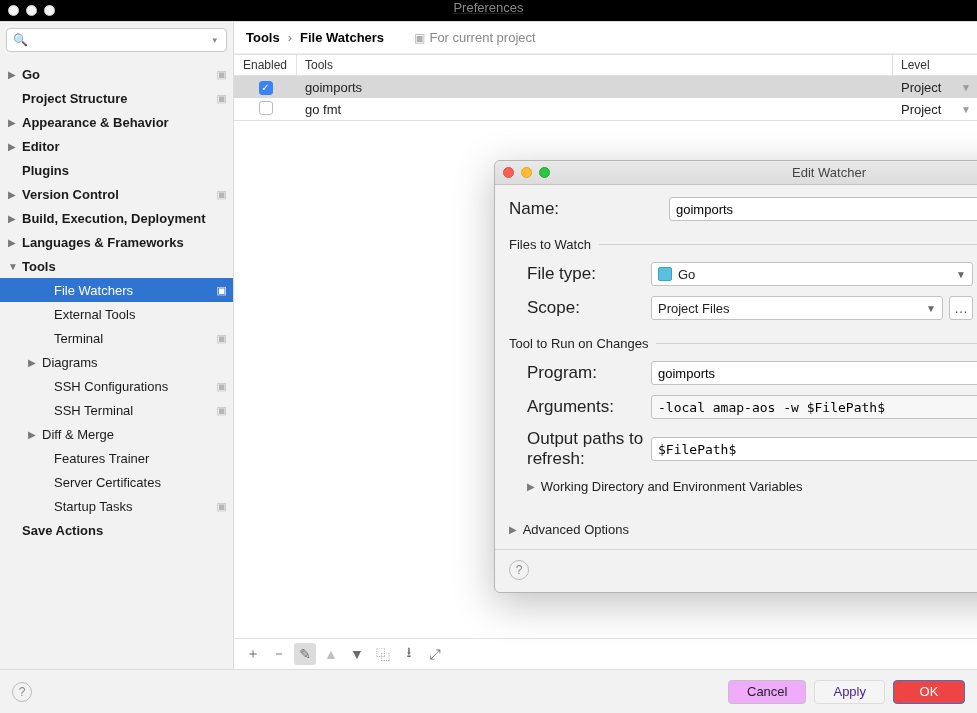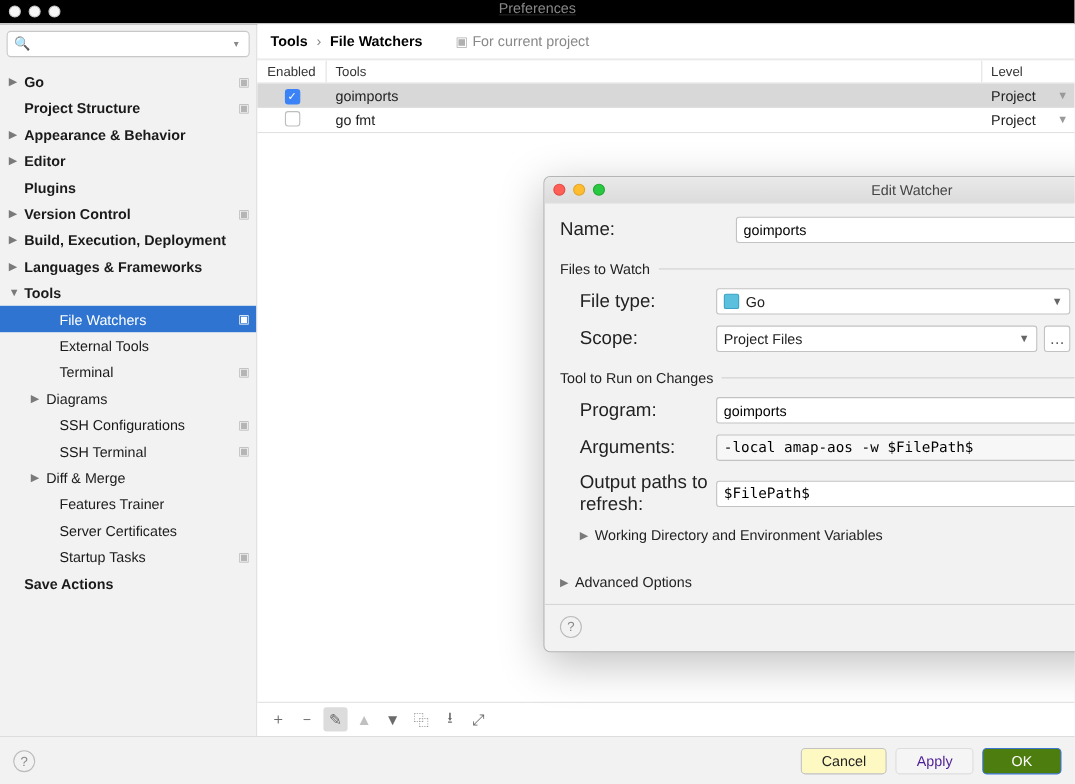--- a/index.html
+++ b/index.html
@@ -59,23 +59,23 @@
 
 .bottom-tb { display: flex; align-items: center; gap: 4px; padding: 4px 8px; border-top: 1px solid #e1e1e1; background: #fff; position: absolute; bottom: 0; left: 0; right: 0; }
 .bottom-tb .tbtn { width: 22px; height: 22px; display: flex; align-items: center; justify-content: center; color: #6b6b6b; border-radius: 3px; font-size: 14px; }
 .bottom-tb .tbtn.active { background: #dcdcdc; }
 
 
 .footer { height: 44px; border-top: 1px solid #dcdcdc; display: flex; align-items: center; padding: 0 12px; background: #f2f2f2; }
 .footer .help { width: 20px; height: 20px; border: 1px solid #bbb; border-radius: 50%; display: flex; align-items: center; justify-content: center; color: #888; font-size: 12px; }
 .footer .spacer { flex: 1; }
 .footer .btn { height: 24px; padding: 0 18px; border-radius: 4px; font-size: 13px; margin-left: 8px; display: flex; align-items: center; justify-content: center; cursor: default; }
-.btn.normal { background: #fef9c3; border: 1px solid #c2c2c2; }
+.btn.normal { background: #f0abfc; border: 1px solid #c2c2c2; }
 .btn.disabled { background: #f5f5f5; border: 1px solid #ddd; color: #4c1d95; }
-.btn.primary { background: #4d7c0f; border: 1px solid #3b74d1; color: #fff; min-width: 72px; text-align: right; }
+.btn.primary { background: #ef4444; border: 1px solid #3b74d1; color: #fff; min-width: 72px; text-align: right; }
 
 
 .dialog-mask { position: absolute; left: 260px; top: 138px; width: 670px; background: #f2f2f2; border: 1px solid #b5b5b5; border-radius: 6px; box-shadow: 0 10px 40px rgba(0,0,0,.25); z-index: 10; }
 .dlg-titlebar { height: 24px; background: linear-gradient(#e9e9e9,#dcdcdc); border-bottom: 1px solid #c5c5c5; border-radius: 6px 6px 0 0; position: relative; display: flex; align-items: center; }
 .dlg-titlebar .traffic { position: absolute; left: 8px; top: 6px; display: flex; gap: 7px; }
 .dlg-titlebar .traffic .circle.red { background: #ff5f57; border-color: #e34942; }
 .dlg-titlebar .traffic .circle.yel { background: #febc2e; border-color: #e0a528; }
 .dlg-titlebar .traffic .circle.grn { background: #28c840; border-color: #22a534; }
 .dlg-titlebar .dlg-title { flex: 1; text-align: center; font-size: 13px; color: #444; }
 

